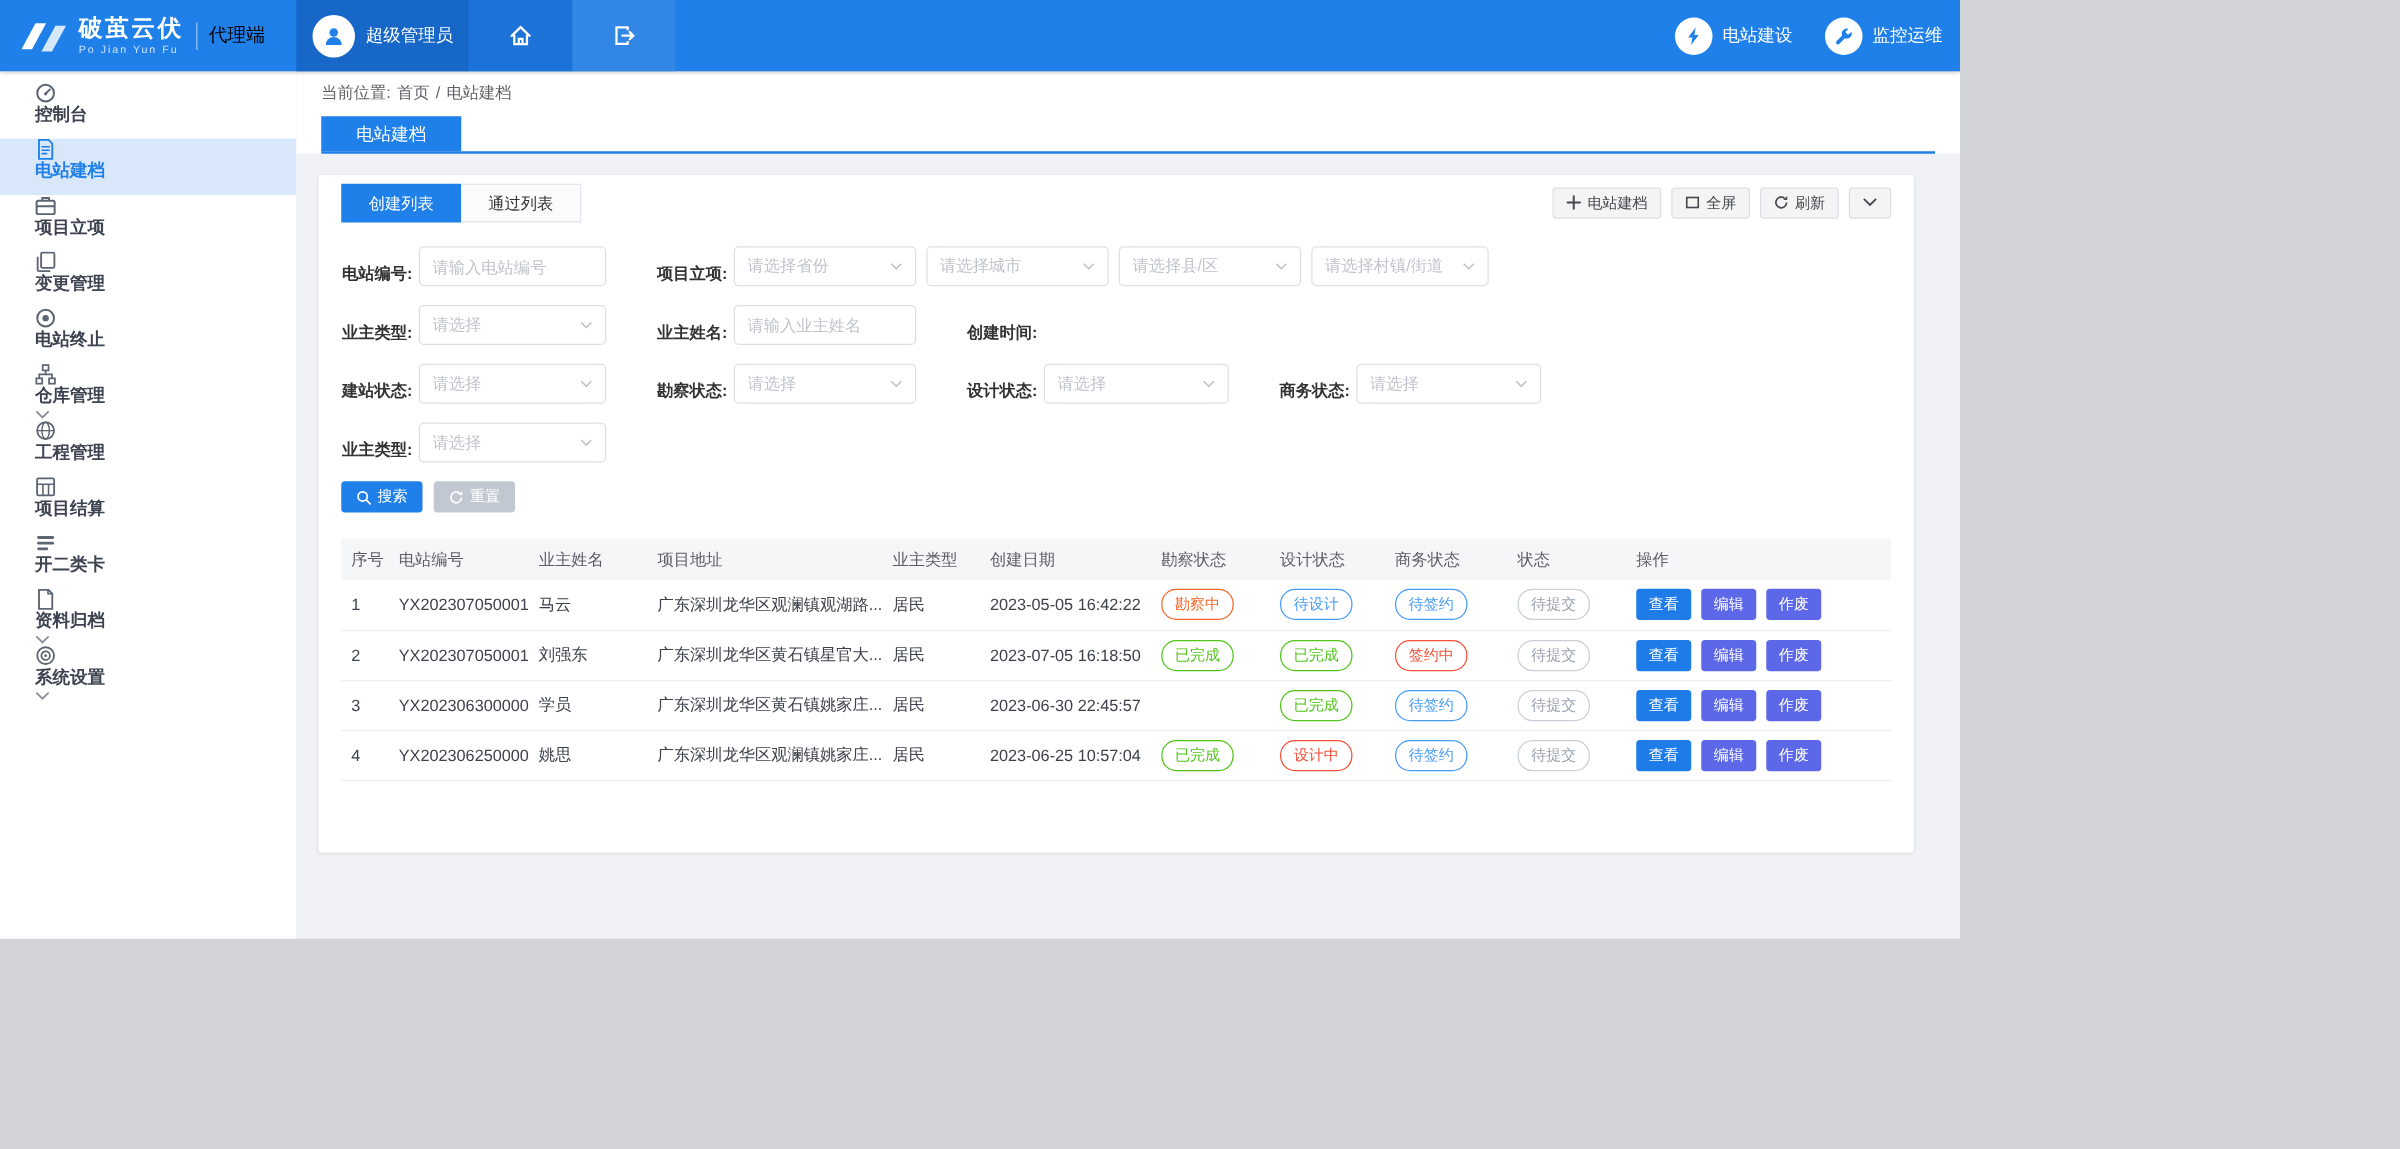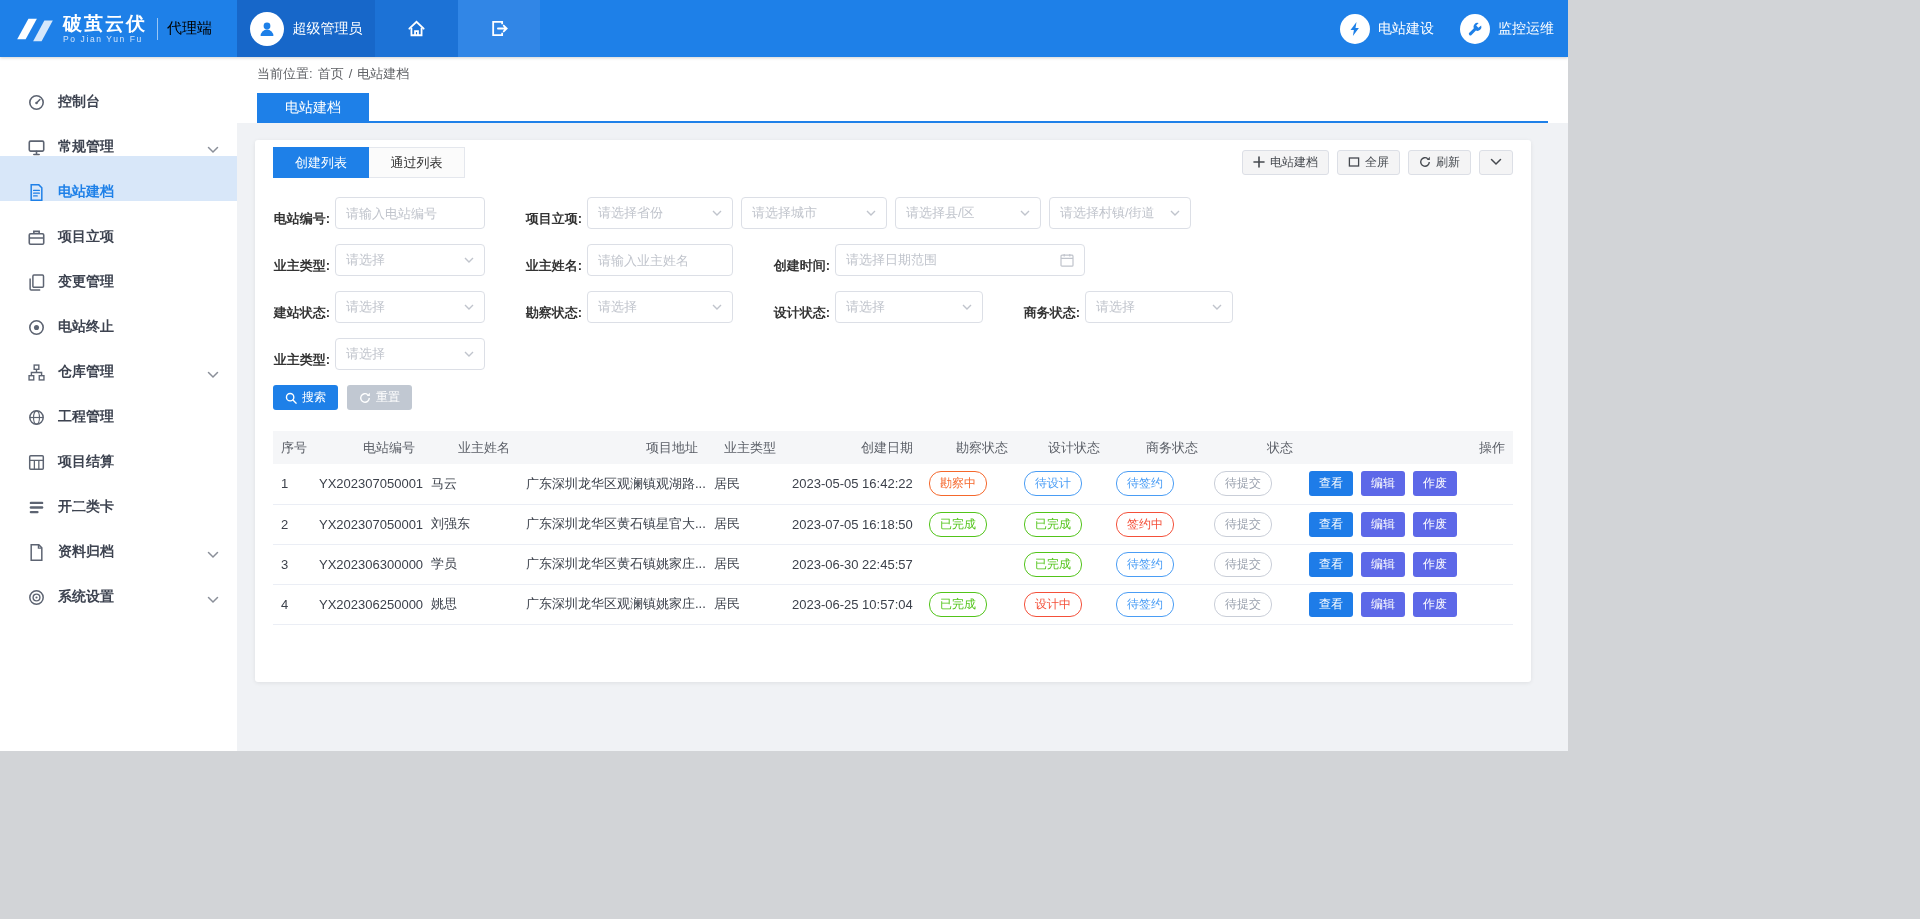--- a/index.html
+++ b/index.html
@@ -29,21 +29,21 @@
   .topbar .spacer { flex: 1; }
   .header-right { display: flex; align-items: center; margin-right: 14px; }
   .hr-item { display: flex; align-items: center; gap: 8px; margin-left: 26px; cursor: pointer; }
   .hr-circle { width: 30px; height: 30px; border-radius: 50%; background: #fff; display: flex; align-items: center; justify-content: center; }
   .hr-circle .hr-ic { width: 16px; height: 16px; color: #1e80e8; display: block; }
   .hr-ic svg { width: 100%; height: 100%; display: block; }
   .hr-label { color: #fff; font-size: 14px; white-space: nowrap; }
 
   
   .sidebar { position: absolute; top: 57px; left: 0; width: 237px; height: 694px; background: #fff; padding-top: 9px; }
-  .sb-item { height: 45px; display: flex; align-items: flex-end; padding: 0 18px 0 28px; cursor: pointer; color: #3d4350; }
+  .sb-item { height: 45px; display: flex; align-items: flex-start; padding: 0 18px 0 28px; cursor: pointer; color: #3d4350; flex-direction: column; }
   .sb-item .sb-icon { width: 17px; height: 17px; margin-right: 13px; color: #5d6472; flex: none; }
   .sb-item .sb-icon svg { width: 100%; height: 100%; display: block; }
   .sb-item .sb-label { font-size: 14px; font-weight: bold; flex: 1; white-space: nowrap; }
   .sb-item .sb-caret { width: 12px; height: 12px; color: #8a8f99; flex: none; }
   .sb-item .sb-caret svg { width: 100%; height: 100%; display: block; }
   .sb-item.active { background: #d8e7f9; color: #1e80e8; }
   .sb-item.active .sb-icon { color: #1e80e8; }
 
   
   .main { position: absolute; top: 57px; left: 237px; width: 1331px; height: 694px; overflow: hidden; }
@@ -85,21 +85,21 @@
   .filter-actions { display: flex; align-items: center; }
   .btn { height: 25px; padding: 0 12px; border: none; border-radius: 3px; font-size: 12px; color: #fff;
          display: inline-flex; align-items: center; gap: 5px; cursor: pointer; font-family: inherit; }
   .btn .b-ic { width: 12px; height: 12px; display: block; color: #fff; }
   .btn .b-ic svg { width: 100%; height: 100%; display: block; }
   .btn-search { background: #1e80e8; margin-right: 9px; }
   .btn-reset { background: #c1c8d2; }
 
   
   .data-table { width: 100%; border-collapse: collapse; margin-top: 21px; font-size: 13px; table-layout: fixed; }
-  .data-table thead th { background: #f5f6f8; height: 33px; text-align: right; padding: 0 8px; color: #5a5e66; font-weight: normal; white-space: nowrap; }
+  .data-table thead th { background: #f5f6f8; height: 33px; text-align: left; padding: 0 8px; color: #5a5e66; font-weight: normal; white-space: nowrap; }
   .data-table tbody td { height: 40px; padding: 0 8px; border-bottom: 1px solid #ebeef5; color: #3c414b; white-space: nowrap; overflow: hidden; }
   .badge { display: inline-block; min-width: 58px; padding: 3px 8px; border-radius: 12px; font-size: 12px; text-align: center;
            border: 1px solid; background: #fff; }
   .act { display: inline-block; padding: 4px 10px; border-radius: 3px; color: #fff; font-size: 12px; margin-right: 8px; cursor: pointer; }
 
   
   .pagination { display: flex; justify-content: flex-end; align-items: center; gap: 8px; padding: 16px 0 0; font-size: 13px; color: #5a5e66; }
   .pp-select { display: inline-flex; align-items: center; gap: 5px; height: 24px; padding: 0 7px; border: 1px solid #c4c8ce;
                border-radius: 3px; cursor: pointer; color: #303133; }
   .pp-caret { width: 9px; height: 6px; color: #303133; display: block; }
@@ -187,34 +187,20 @@
   <aside class="sidebar" id="sidebar">
       <div class="sb-item">
         <span class="sb-icon">
           <svg viewBox="0 0 16 16">
             <circle cx="8" cy="8" r="6.3" fill="none" stroke="currentColor" stroke-width="1.5"></circle>
             <path d="M8 8.5 L11.2 5.2" stroke="currentColor" stroke-width="1.5" stroke-linecap="round" fill="none"></path>
             <circle cx="8" cy="8.5" r="1.2" fill="currentColor"></circle>
           </svg>
         </span>
         <span class="sb-label">控制台</span>
-      </div>
-      <div class="sb-item">
-        <span class="sb-icon">
-          <svg viewBox="0 0 16 16">
-            <rect x="1.2" y="2" width="13.6" height="9.4" rx="1.2" fill="none" stroke="currentColor" stroke-width="1.5"></rect>
-            <path d="M5.5 14.6h5M8 11.6v2.8" stroke="currentColor" stroke-width="1.5" stroke-linecap="round"></path>
-          </svg>
-        </span>
-        <span class="sb-label">常规管理</span>
-        <span class="sb-caret">
-          <svg viewBox="0 0 12 8">
-            <path d="M1.5 1.5 6 6l4.5-4.5" fill="none" stroke="currentColor" stroke-width="1.5" stroke-linecap="round"></path>
-          </svg>
-        </span>
       </div>
       <div class="sb-item active">
         <span class="sb-icon">
           <svg viewBox="0 0 16 16">
             <path d="M3 .8h7.2L13 3.6v11.6H3z" fill="none" stroke="currentColor" stroke-width="1.4"></path>
             <path d="M5.3 6h5.4M5.3 8.6h5.4M5.3 11.2h3.4" stroke="currentColor" stroke-width="1.2" stroke-linecap="round"></path>
           </svg>
         </span>
         <span class="sb-label">电站建档</span>
       </div>
@@ -436,29 +422,20 @@
               </div>
             </div>
             <div class="f-group">
               <span class="f-label">业主姓名:</span>
               <div class="ctl" style="width: 146px;">
                 <input placeholder="请输入业主姓名" style="">
               </div>
             </div>
             <div class="f-group">
               <span class="f-label">创建时间:</span>
-              <div class="ctl" style="width: 250px;">
-                <span class="ph">请选择日期范围</span>
-                <span class="cal">
-                  <svg viewBox="0 0 14 14">
-                    <rect x="1" y="2.2" width="12" height="11" rx="1" fill="none" stroke="currentColor" stroke-width="1.2"></rect>
-                    <path d="M1 5.4h12M4.2 1v2.4M9.8 1v2.4" stroke="currentColor" stroke-width="1.2" fill="none"></path>
-                  </svg>
-                </span>
-              </div>
             </div>
           </div>
           <div class="f-row">
             <div class="f-group">
               <span class="f-label">建站状态:</span>
               <div class="ctl select" style="width: 150px;">
                 <span class="ph">请选择</span>
                 <span class="caret">
                   <svg viewBox="0 0 10 6">
                     <path d="M1 1l4 4 4-4" fill="none" stroke="currentColor" stroke-width="1.4"></path>

